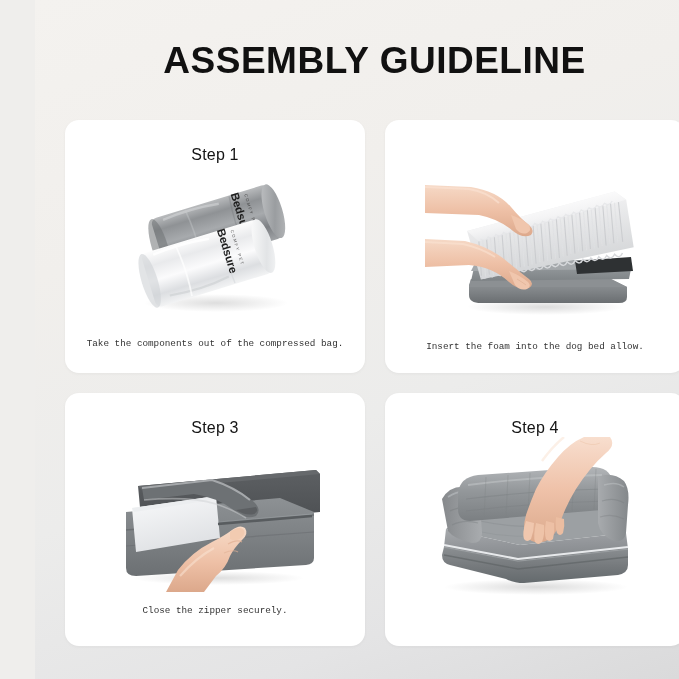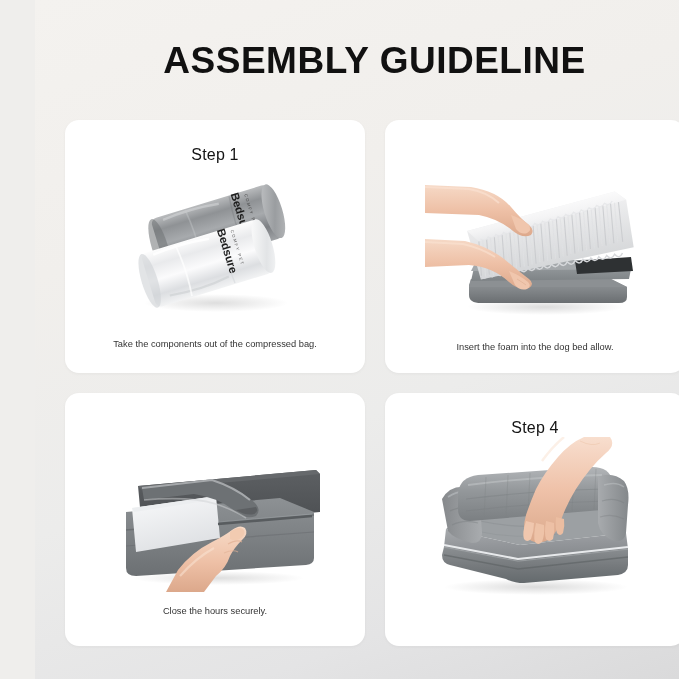--- a/index.html
+++ b/index.html
@@ -77,21 +77,21 @@
   .card-4 .art { top: 44px; height: 160px; }
   .card-3 .art { top: 54px; height: 150px; }
   .caption {
     position: absolute;
     bottom: 0;
     left: 0;
     width: 100%;
     font-size: 9.3px;
     line-height: 14px;
     color: #333333;
-    font-family: Liberation Sans, sans-serif;
+    font-family: Liberation Mono, monospace;
   }
   .caption.center {
     text-align: center;
     height: 36px;
     padding-bottom: 14px;
     box-sizing: border-box;
     display: flex;
     align-items: flex-end;
     justify-content: center;
   }
@@ -293,20 +293,21 @@
             <path d="M0 67 L38 69 Q56 73 70 82" fill="none" stroke="#fae2d2" stroke-width="2" opacity="0.6"></path>
           </g>
         </svg>
       </div>
       <div class="caption center bottom-2">
         <span>Insert the foam into the dog bed allow.</span>
       </div>
     </div>
 
     <div class="card card-3">
+      <div class="step-title">Step 3</div>
       <div class="art">
         <svg width="215" height="140" viewBox="0 0 215 140">
           <defs>
             <linearGradient id="darkCover" x1="0" y1="0" x2="0" y2="1">
               <stop offset="0%" stop-color="#5d6063"></stop>
               <stop offset="100%" stop-color="#4a4d50"></stop>
             </linearGradient>
             <linearGradient id="midCover" x1="0" y1="0" x2="0" y2="1">
               <stop offset="0%" stop-color="#8d9194"></stop>
               <stop offset="55%" stop-color="#7b7f82"></stop>
@@ -352,21 +353,21 @@
             <path d="M58 140 L70 118 Q84 100 104 90 Q116 84 124 78 Q132 72 137 76
                      Q141 82 134 88 Q126 96 122 104 Q118 116 108 124 L96 140 Z" fill="url(#skin3)"></path>
             <path d="M122 80 q8 -6 13 -3 q4 4 -2 9 q-5 4 -11 1" fill="#f2cbb1"></path>
             <path d="M120 92 q9 -5 14 -2" fill="none" stroke="#e2b296" stroke-width="1.1" opacity="0.75"></path>
             <path d="M116 101 q9 -4 14 -1" fill="none" stroke="#e2b296" stroke-width="1.1" opacity="0.65"></path>
             <path d="M72 124 Q88 106 106 96" fill="none" stroke="#fae3d4" stroke-width="2.2" opacity="0.55"></path>
           </g>
         </svg>
       </div>
       <div class="caption center bottom-3">
-        <span>Close the hours securely.</span>
+        <span>Close the zipper securely.</span>
       </div>
     </div>
 
     <div class="card card-4">
       <div class="step-title">Step 4</div>
       <div class="art">
         <svg width="230" height="160" viewBox="0 0 230 160">
           <defs>
             <linearGradient id="bolster" x1="0" y1="0" x2="0" y2="1">
               <stop offset="0%" stop-color="#b2b5b8"></stop>

